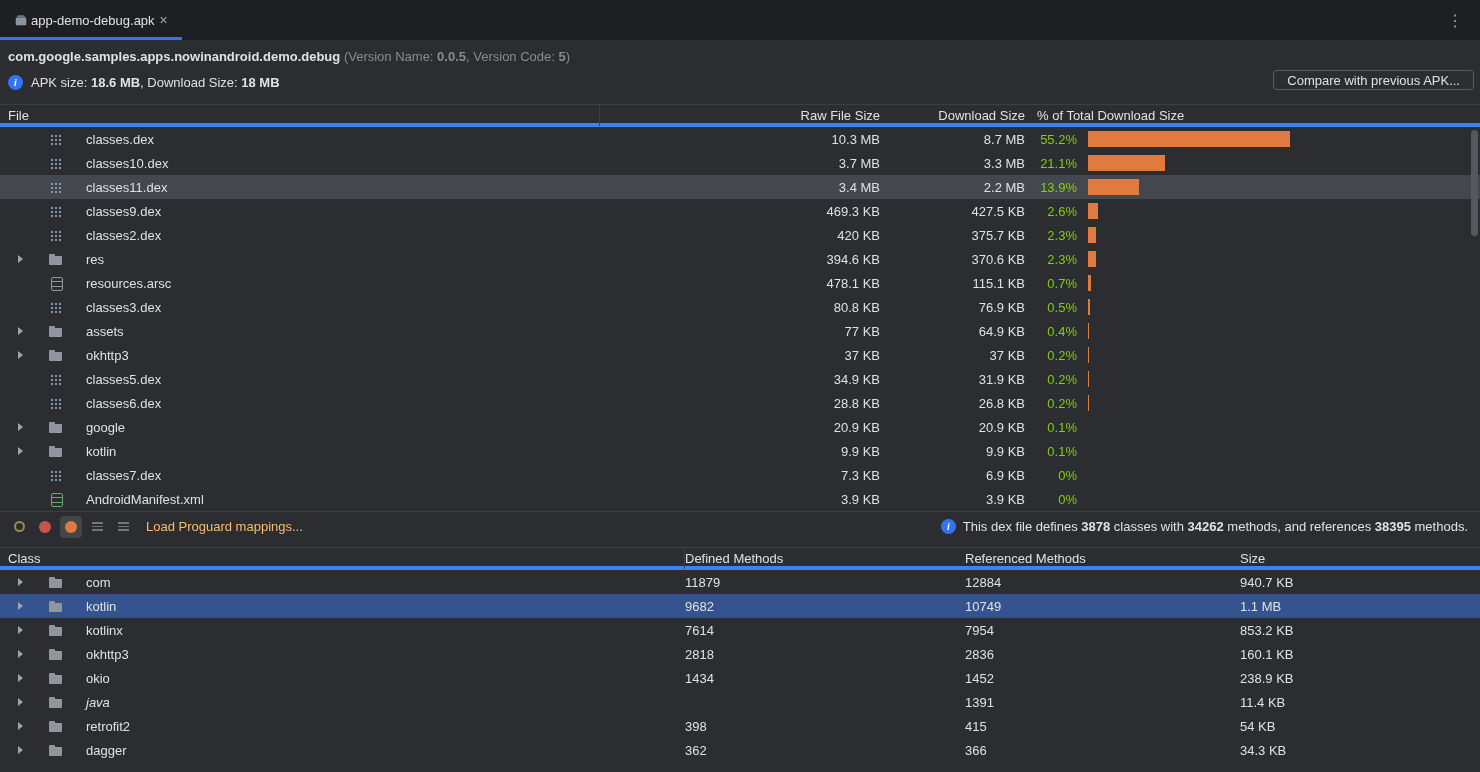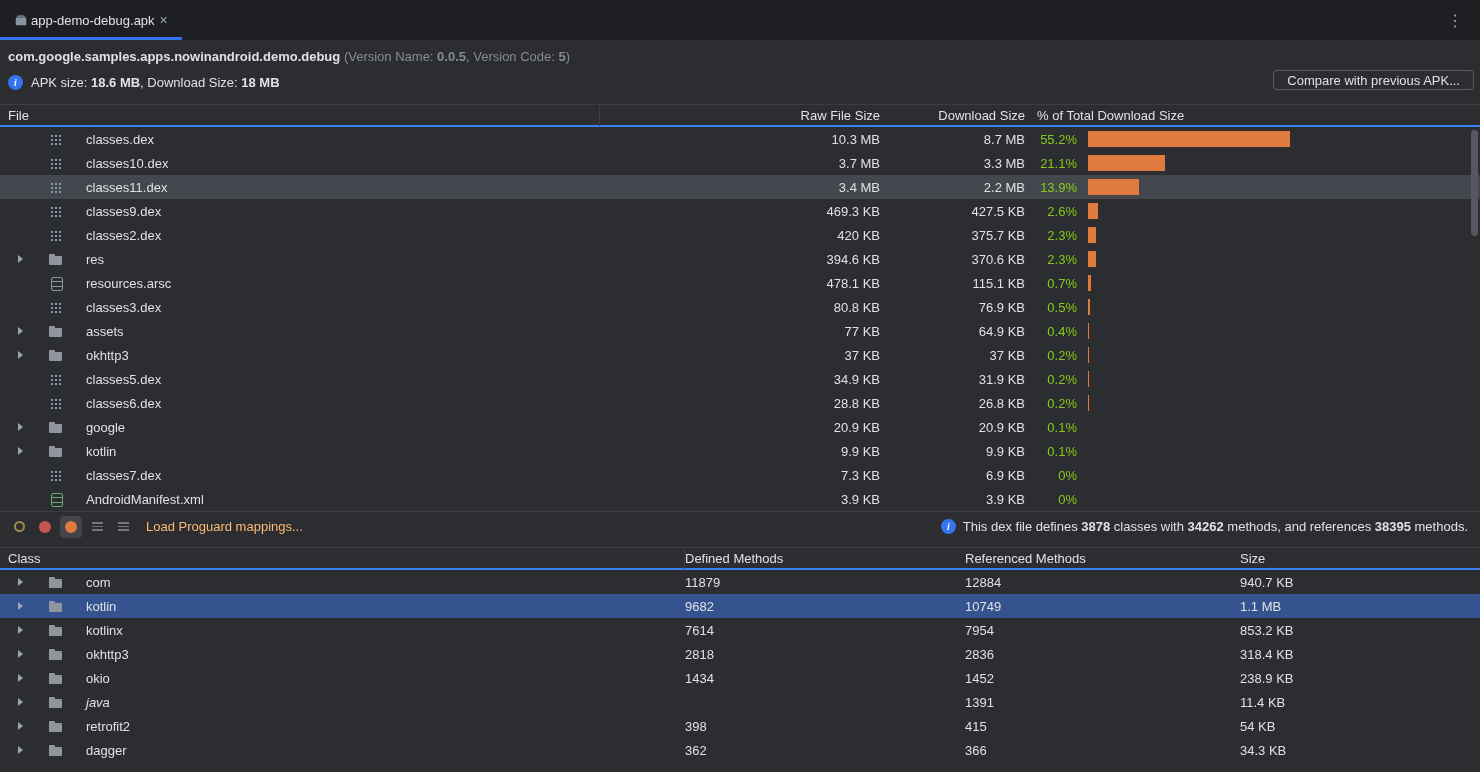--- a/index.html
+++ b/index.html
@@ -23,21 +23,21 @@
   .b { font-weight:700; }
   .size-line { margin-top:4px; padding-left:8px; display:flex; align-items:center; gap:8px; height:24px; }
   .info-i { width:15px; height:15px; border-radius:50%; background:#3574f0; color:#fff;
             font:italic 700 10px "Liberation Serif", serif; display:flex; align-items:center; justify-content:center; flex:none; }
   .btn { position:absolute; right:6px; top:30px; height:20px; padding:0 13px;
          background:transparent; border:1px solid #5a5d63; border-radius:4px;
          color:#dfe1e5; font:13px "Liberation Sans", sans-serif; }
   
   .fgrid { display:grid; grid-template-columns:600px 288px 145px 50px auto; }
   .cgrid { display:grid; grid-template-columns:685px 280px 275px auto; }
-  .thead { height:23px; line-height:21px; border-top:1px solid #3c3e43; border-bottom:2px solid #3b82f6; color:#dfe1e5; }
+  .thead { height:23px; line-height:21px; border-top:1px solid #3c3e43; border-bottom:4px solid #3b82f6; color:#dfe1e5; }
   .thead .c1 { padding-left:8px; border-right:1px solid #3c3e43; }
   .thead .num { text-align:right; padding-right:8px; }
   .thead .pcthead { grid-column:4 / 6; padding-left:4px; }
   .row { height:24px; align-items:center; }
   .row .num { text-align:right; padding-right:8px; }
   .row .pct { text-align:right; padding-right:6px; color:#84cc16; }
   .sel-gray { background:#44474d; }
   .sel-blue { background:#35538f; }
   .namecell { display:flex; align-items:center; gap:22px; padding-left:14px; overflow:hidden; white-space:nowrap; }
   .chev { width:12px; height:16px; flex:none; display:flex; align-items:center; justify-content:center; }
@@ -383,21 +383,21 @@
     <div class="cell">853.2 KB</div>
   </div>
       <div class="cgrid row crow">
     <div class="namecell">
       <span class="chev"></span>
       <span class="fic ic-folder"></span>
       <span>okhttp3</span>
     </div>
     <div class="cell">2818</div>
     <div class="cell">2836</div>
-    <div class="cell">318.4 KB</div>
+    <div class="cell">160.1 KB</div>
   </div>
       <div class="cgrid row crow">
     <div class="namecell">
       <span class="chev"></span>
       <span class="fic ic-folder"></span>
       <span>okio</span>
     </div>
     <div class="cell">1434</div>
     <div class="cell">1452</div>
     <div class="cell">238.9 KB</div>

